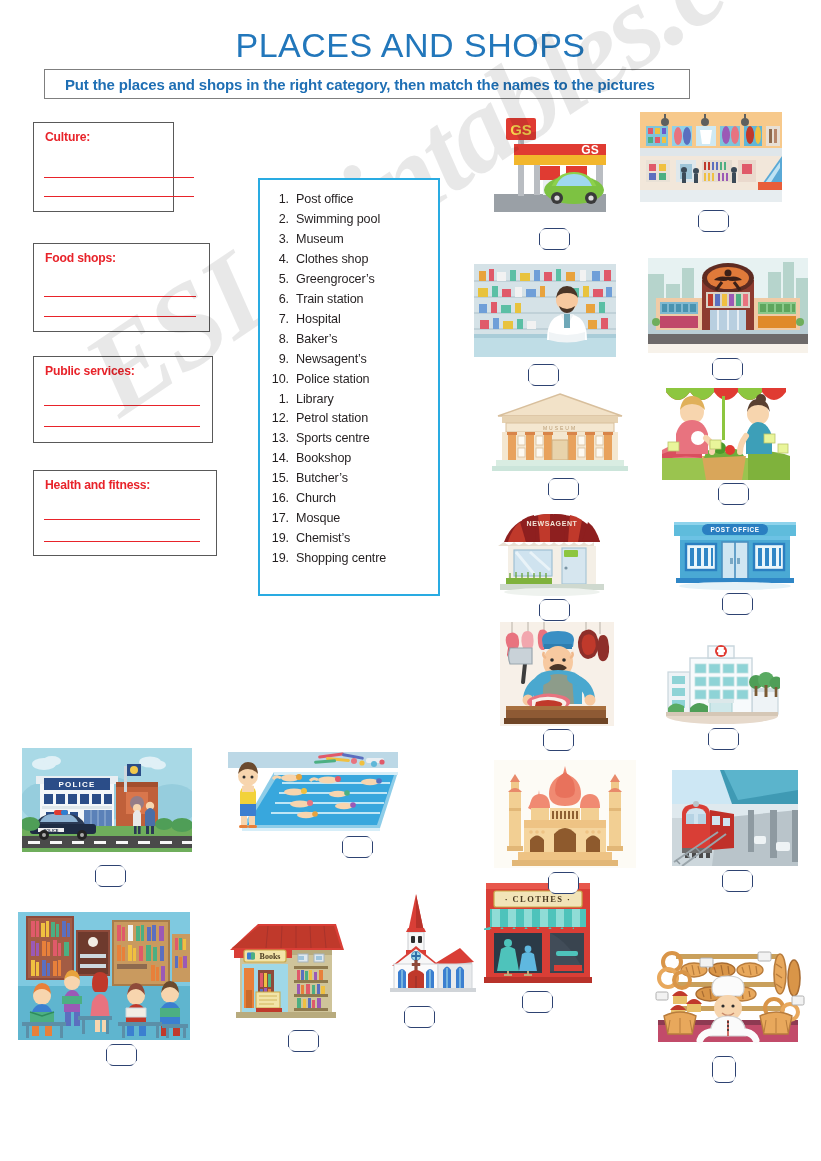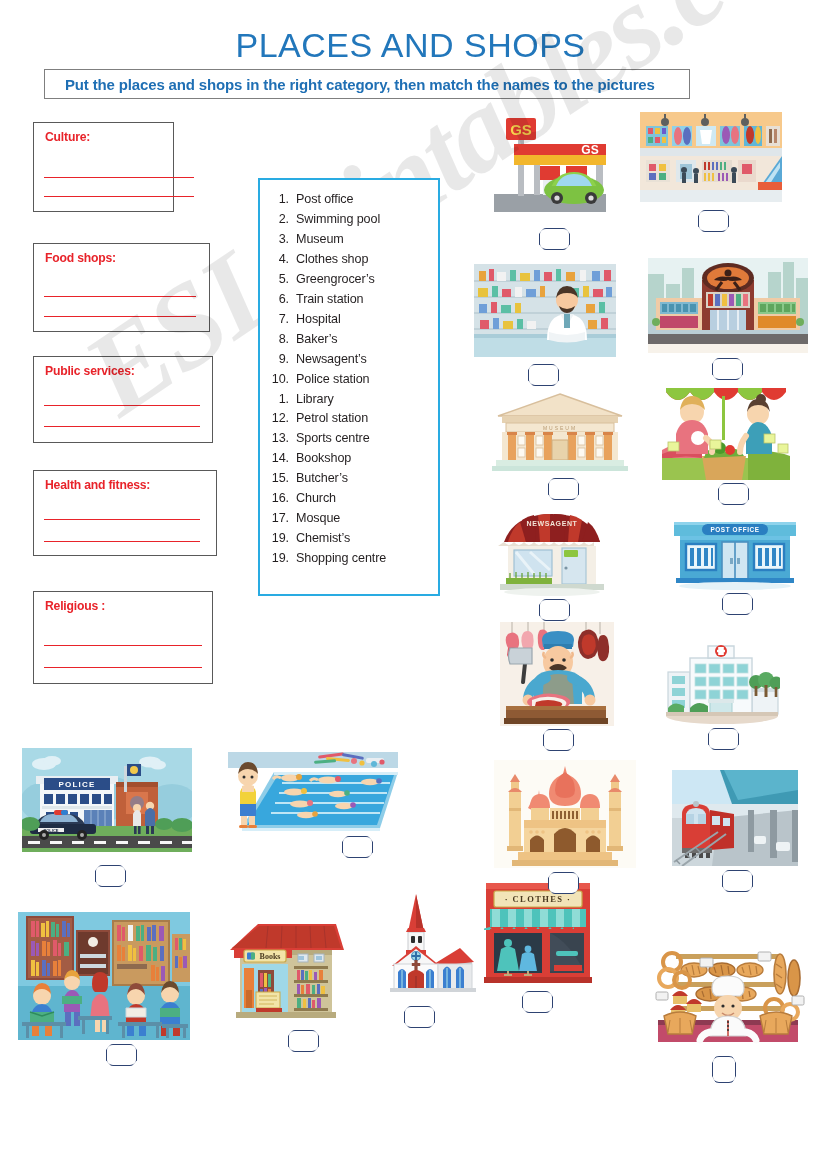--- a/index.html
+++ b/index.html
@@ -113,25 +113,20 @@
     <span class="cat-line" style="top:48px;width:156px;"></span>
     <span class="cat-line" style="top:69px;width:156px;"></span>
   </div>
 
   <div class="cat-box" style="left:33px;top:470px;width:184px;height:86px;text-align:right;">
     <span class="cat-title">Health and fitness:</span>
     <span class="cat-line" style="top:48px;width:156px;"></span>
     <span class="cat-line" style="top:70px;width:156px;"></span>
   </div>
 
-  <div class="cat-box" style="left:33px;top:591px;width:180px;height:93px;">
-    <span class="cat-title">Religious :</span>
-    <span class="cat-line" style="top:53px;width:158px;"></span>
-    <span class="cat-line" style="top:75px;width:158px;"></span>
-  </div>
 
   <div class="wordlist-box">
     <ul class="wordlist" id="wordlist">
         <li>
           <span class="wl-num">1.</span>
           <span class="wl-label">Post office</span>
         </li>
         <li>
           <span class="wl-num">2.</span>
           <span class="wl-label">Swimming pool</span>

